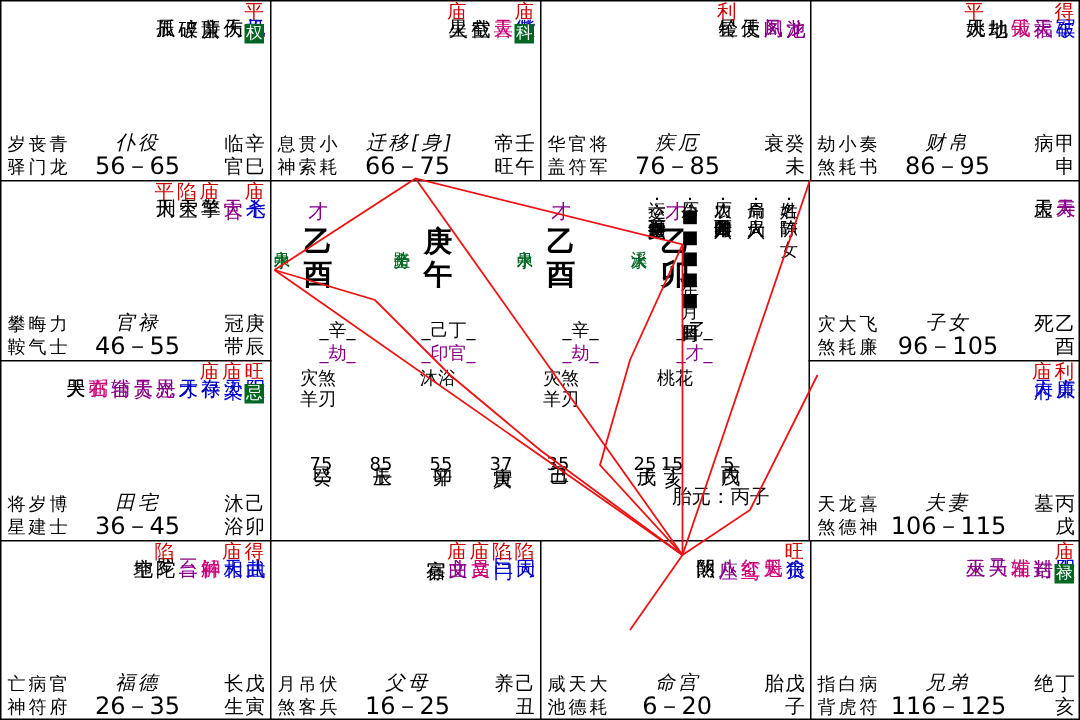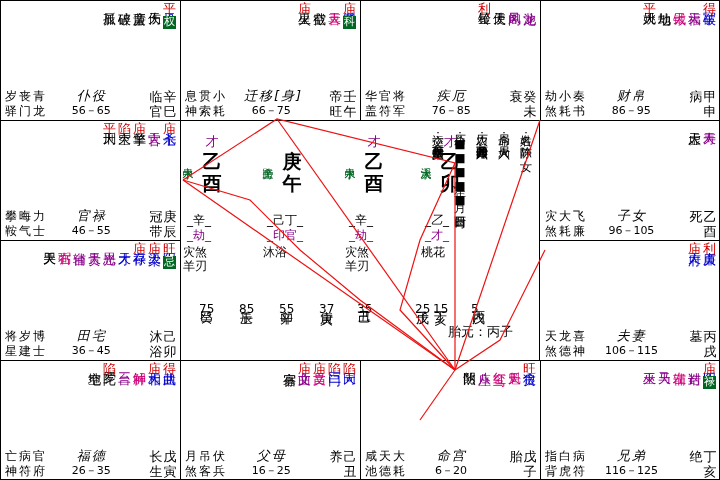--- a/index.html
+++ b/index.html
@@ -91,21 +91,21 @@
     color: #000;
     letter-spacing: 2px;
     white-space: nowrap;
     font-style: italic;
   }
   .pal-range {
     position: absolute;
     left: 50%;
     transform: translateX(-47%);
     bottom: 2px;
-    font-size: 11px;
+    font-size: 16px;
     line-height: 14px;
     color: #000;
     white-space: nowrap;
   }
   .pal-gz {
     position: absolute;
     right: 3px;
     bottom: 1px;
     display: flex;
     flex-direction: row;
@@ -159,47 +159,47 @@
     font-size: 11px;
     line-height: 12px;
     color: #006622;
     width: 12px;
     text-align: center;
   }
   .bz-under {
     position: absolute;
     font-size: 12px;
     line-height: 14px;
-    text-align: left;
+    text-align: right;
     white-space: nowrap;
   }
   .bz-u1 { color: #000; }
   .bz-u2 { color: #880088; }
   .bz-sha {
     position: absolute;
     font-size: 12px;
     line-height: 14px;
     color: #000;
-    text-align: left;
+    text-align: center;
   }
   .vinfo {
     position: absolute;
     writing-mode: vertical-rl;
     text-orientation: upright;
     font-size: 12px;
     line-height: 13px;
     color: #000;
     white-space: nowrap;
     letter-spacing: 0px;
   }
   .daxian-row {
     position: absolute;
     display: flex;
     flex-direction: column;
-    align-items: flex-start;
+    align-items: center;
     width: 30px;
   }
   .dx-gz {
     font-size: 13px;
     line-height: 15px;
     color: #000;
   }
   .dx-age {
     font-size: 12px;
     line-height: 14px;

